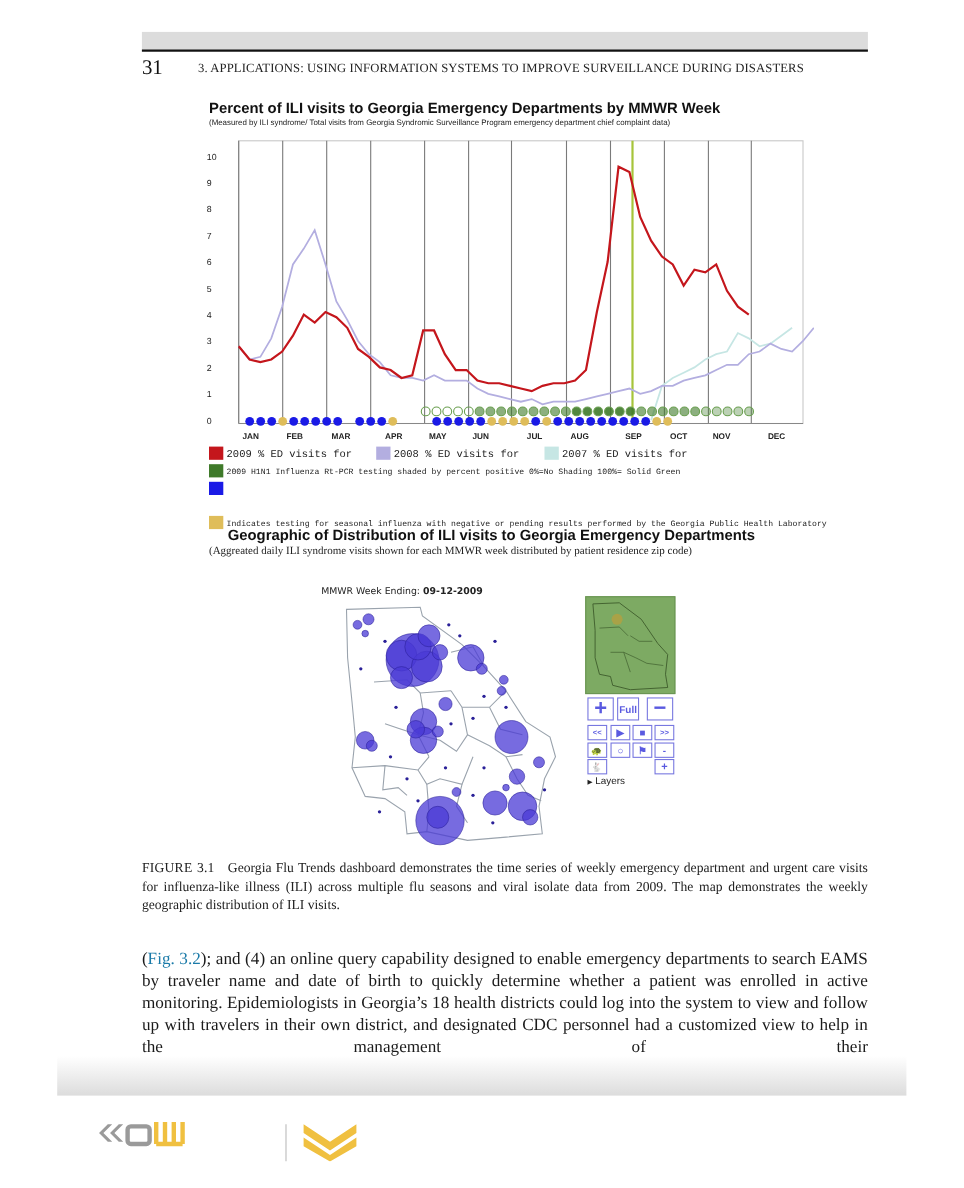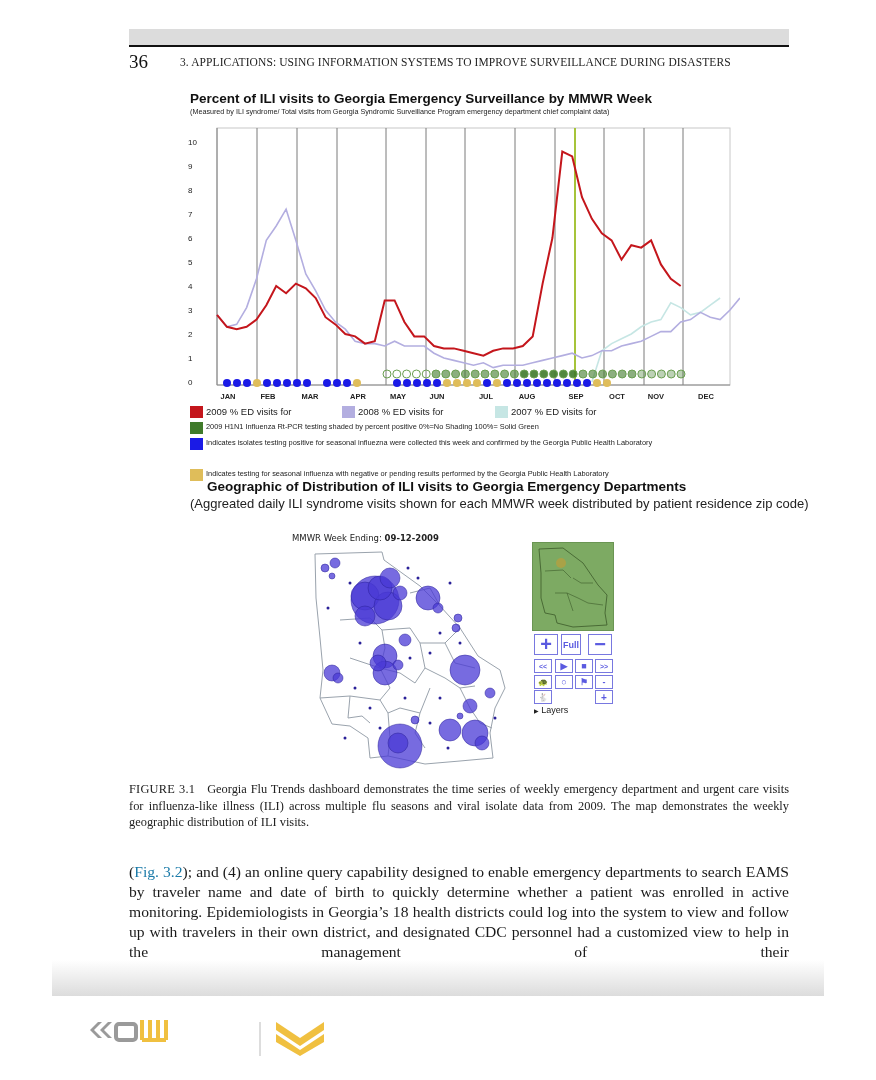--- a/index.html
+++ b/index.html
@@ -5,46 +5,46 @@
   html, body { margin:0; padding:0; }
   body { width:876px; height:1080px; background:#fff; position:relative; overflow:hidden; font-family:"Liberation Serif", serif; }
   .page-shade { position:absolute; left:52px; top:960px; width:772px; height:36px; background:linear-gradient(#fff,#dcdcdc); }
   .header-bar { position:absolute; left:129px; top:29px; width:660px; height:16px; background:#dcdcdc; border-bottom:2px solid #111; }
   .page-num { position:absolute; left:129px; top:51px; font-size:19px; color:#111; }
   .running-head { position:absolute; left:180px; top:56px; font-size:11.5px; color:#222; letter-spacing:0.1px; }
   .chart-title { position:absolute; left:190px; top:91px; font-family:"Liberation Sans", sans-serif; font-weight:bold; font-size:13.5px; color:#111; }
   .chart-sub { position:absolute; left:190px; top:107px; font-family:"Liberation Sans", sans-serif; font-size:7.2px; color:#222; }
   svg text { font-family:"Liberation Sans", sans-serif; }
   .legend { position:absolute; left:190px; top:406px; font-family:"Liberation Sans", sans-serif; color:#222; }
-  .legend-row { position:absolute; display:flex; align-items:flex-start; white-space:nowrap; }
+  .legend-row { position:absolute; display:flex; align-items:flex-end; white-space:nowrap;font-family:Liberation Mono, monospace; }
   .sw { display:inline-block; width:13px; height:12px; margin-right:3px; }
   .l-main { font-size:9.5px; }
   .l-small { font-size:7.4px; }
   .geo-title { position:absolute; left:190px; top:479px; font-family:"Liberation Sans", sans-serif; font-weight:bold; font-size:13.5px; color:#111;margin-left:17px; }
-  .geo-sub { position:absolute; left:190px; top:496px; font-family:Liberation Sans, sans-serif; font-size:13px; color:#222; }
+  .geo-sub { position:absolute; left:190px; top:496px; font-family:Liberation Serif, serif; font-size:10px; color:#222; }
   .map-label { position:absolute; left:292px; top:533px; font-family:"DejaVu Sans", sans-serif; font-size:8.5px; color:#222; }
   .map-label b { font-weight:bold; }
   .overview { position:absolute; left:532px; top:542px; width:80px; height:87px; background:#7daa63; border:1px solid #6a9553; }
   .ctrl { position:absolute; background:#fff; border:1.5px solid #7878e0; box-sizing:border-box; display:flex; align-items:center; justify-content:center; color:#5a5ae0; font-family:"Liberation Sans", sans-serif; font-weight:bold; }
   .layers { position:absolute; left:534px; top:705px; font-family:"Liberation Sans", sans-serif; font-size:9px; color:#222; }
   .caption { position:absolute; left:129px; top:781px; width:660px; font-size:12.4px; line-height:16.5px; color:#222; text-align:justify; }
   .caption .fig-lab { font-weight:normal; letter-spacing:0.2px; margin-right:12px; }
   .body-text { position:absolute; left:129px; top:862px; width:660px; font-size:15.6px; line-height:20px; color:#1a1a1a; text-align:justify; text-align-last:justify; }
   .body-text .lnk { color:#1a7aa8; }
   .footer { position:absolute; left:0; top:998px; width:876px; height:82px; background:#fff; }
 </style>
 </head>
 <body>
 
 <div class="page-shade"></div>
 <div class="header-bar"></div>
-<div class="page-num">36</div>
+<div class="page-num">31</div>
 <div class="running-head">3. APPLICATIONS: USING INFORMATION SYSTEMS TO IMPROVE SURVEILLANCE DURING DISASTERS</div>
 
-<div class="chart-title">Percent of ILI visits to Georgia Emergency Surveillance by MMWR Week</div>
+<div class="chart-title">Percent of ILI visits to Georgia Emergency Departments by MMWR Week</div>
 <div class="chart-sub">(Measured by ILI syndrome/ Total visits from Georgia Syndromic Surveillance Program emergency department chief complaint data)</div>
 
 <svg id="ili-chart" style="position:absolute;left:180px;top:124px;" width="560" height="282" viewBox="180 124 560 282">
   <rect x="217" y="128" width="513" height="257" fill="#fff" stroke="#c8c8c8" stroke-width="1"></rect>
   <g id="yticks">
       <text x="188" y="385" font-size="8" fill="#222">0</text>
       <text x="188" y="361" font-size="8" fill="#222">1</text>
       <text x="188" y="337" font-size="8" fill="#222">2</text>
       <text x="188" y="313" font-size="8" fill="#222">3</text>
       <text x="188" y="289" font-size="8" fill="#222">4</text>
@@ -172,21 +172,20 @@
   <div class="legend-row l-main" style="left:305px;top:0;">
     <span class="sw" style="background:#c6e6e4"></span>
     <span>2007 % ED visits for</span>
   </div>
   <div class="legend-row l-small" style="left:0;top:16px;">
     <span class="sw" style="background:#3f7a2a"></span>
     <span>2009 H1N1 Influenza Rt-PCR testing shaded by percent positive 0%=No Shading 100%= Solid Green</span>
   </div>
   <div class="legend-row l-small" style="left:0;top:32px;">
     <span class="sw" style="background:#1a1ae6"></span>
-    <span>Indicates isolates testing positive for seasonal influezna were collected this week and confirmed by the Georgia Public Health Laboratory</span>
   </div>
   <div class="legend-row l-small" style="left:0;top:48px;margin-top:15px;">
     <span class="sw" style="background:#dfbd5a"></span>
     <span>Indicates testing for seasonal influenza with negative or pending results performed by the Georgia Public Health Laboratory</span>
   </div>
 </div>
 
 <div class="geo-title">Geographic of Distribution of ILI visits to Georgia Emergency Departments</div>
 <div class="geo-sub">(Aggreated daily ILI syndrome visits shown for each MMWR week distributed by patient residence zip code)</div>
 

